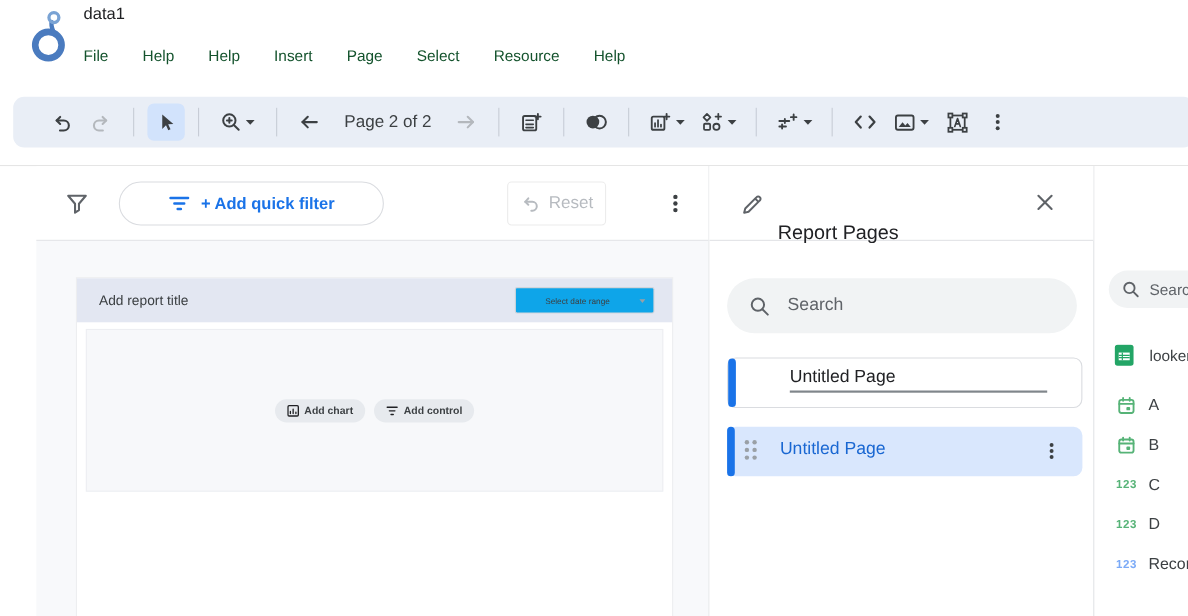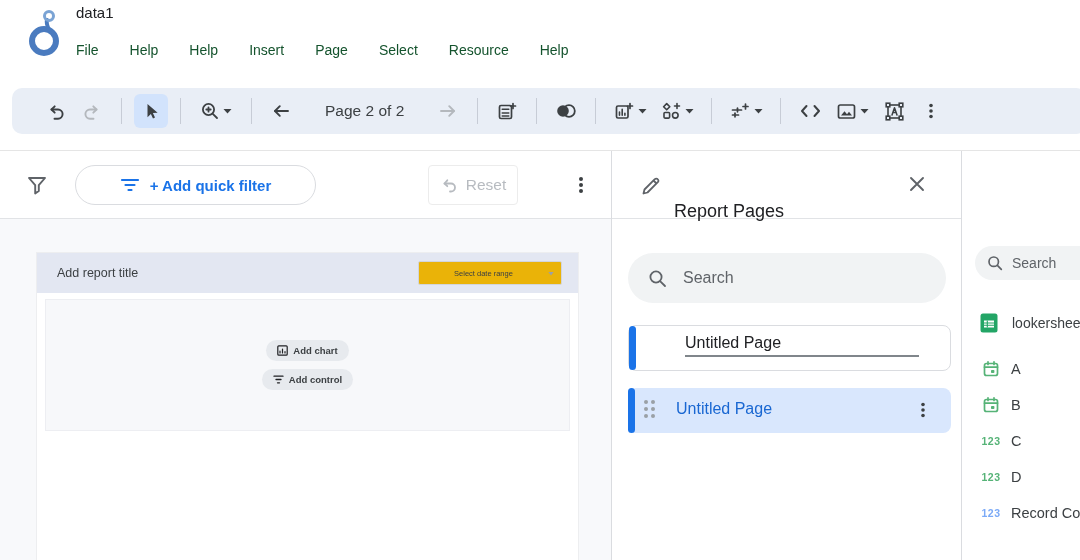--- a/index.html
+++ b/index.html
@@ -24,49 +24,49 @@
 
   
   .toolbar{position:absolute;left:12px;right:-6px;top:88px;height:46px;
     background:var(--toolbar-bg);border-radius:10px;display:flex;align-items:center;
     padding-left:26px;gap:3px;}
   .tb-btn{min-width:34px;height:34px;display:flex;align-items:center;justify-content:center;
     border:none;background:transparent;border-radius:6px;color:var(--icon-dark);cursor:pointer;}
   .tb-btn.disabled{color:var(--disabled-gray);}
   .tb-btn.selected{background:var(--selected-tool-bg);}
   .tb-div{width:1px;height:26px;background:#c7ccd6;margin:0 9px;flex:none;}
-  .page-indicator{font-size:15.5px;color:#3c4043;margin:0 24px;white-space:nowrap;}
+  .page-indicator{font-size:15.5px;color:#3c4043;margin:0 12px;white-space:nowrap;}
   .caret{margin-left:3px;}
 
   
   .main{position:absolute;left:0;top:150px;right:0;bottom:0;display:flex;border-top:1px solid #e5e5e5;}
   .col-header{height:68px;border-bottom:1px solid #e1e3e6;position:relative;background:#fff;flex:none;}
 
-  .canvas-col{width:612px;flex:none;border-right:1px solid var(--border-gray);display:flex;flex-direction:column;}
+  .canvas-col{width:612px;flex:none;border-right:1px solid var(--border-gray);display:flex;flex-direction:column;margin-left:33px;}
   .funnel-wrap{position:absolute;left:26px;top:23px;color:var(--icon-gray);}
   .quick-filter{position:absolute;left:75px;top:14px;height:40px;width:241px;border:1px solid var(--border-gray);
     border-radius:20px;background:#fff;display:flex;align-items:center;justify-content:center;gap:10px;
     color:var(--accent-blue);font-size:15px;font-weight:bold;cursor:pointer;}
   .reset-btn{position:absolute;left:428px;top:14px;height:40px;width:90px;border:1px solid #ececec;
     border-radius:4px;background:#fff;display:flex;align-items:center;justify-content:center;gap:8px;
     color:#b7bbc0;font-size:15.5px;}
   .fb-kebab{position:absolute;left:566px;top:14px;width:30px;height:40px;display:flex;align-items:center;
     justify-content:center;color:#3c4043;cursor:pointer;background:none;border:none;}
 
   .canvas-body{position:relative;flex:1;background:var(--canvas-bg);}
   .sheet{position:absolute;left:37px;top:34px;width:541px;bottom:-12px;background:#fff;
     box-shadow:0 0 0 1px rgba(32,33,36,.05);}
   .sheet-header{height:40px;background:var(--report-header-bg);position:relative;}
   .report-title{position:absolute;left:20px;top:13px;font-size:12.5px;color:#3c4043;}
-  .date-range{position:absolute;right:16px;top:8px;width:144px;height:24px;background:#eab308;
+  .date-range{position:absolute;right:16px;top:8px;width:127px;height:24px;background:#0ea5e9;
     border:1px solid #d2d5db;border-radius:2px;display:flex;align-items:center;cursor:pointer;}
   .date-range span{flex:1;text-align:center;font-size:7.5px;color:#3c4043;}
   .date-range .dr-caret{flex:none;margin-right:7px;color:#9aa0a6;}
-  .chart-placeholder{margin:6px 8px 0;height:132px;background:#f7f8fa;border:1px solid #edeef2;
-    display:flex;align-items:center;justify-content:center;gap:8px;flex-direction:column;}
+  .chart-placeholder{margin:6px 8px 0;height:148px;background:#f7f8fa;border:1px solid #edeef2;
+    display:flex;align-items:center;justify-content:center;gap:8px;}
   .ph-btn{height:21px;border:none;border-radius:11px;background:#e7eaee;display:flex;align-items:center;
     gap:5px;padding:0 11px;font-size:9.5px;color:#3c4043;font-weight:bold;cursor:pointer;
     font-family:"Liberation Sans",sans-serif;}
 
   
   .pages-panel{width:350px;flex:none;border-right:1px solid var(--border-gray);background:#fff;position:relative;}
   .panel-title{font-size:18px;color:#202124;}
   .pages-panel .pencil{position:absolute;left:28px;top:24px;color:var(--icon-gray);}
   .pages-panel .panel-title{position:absolute;left:62px;top:22px;margin-top:28px;}
   .panel-close{position:absolute;right:34px;top:23px;background:none;border:none;color:var(--icon-gray);cursor:pointer;}

